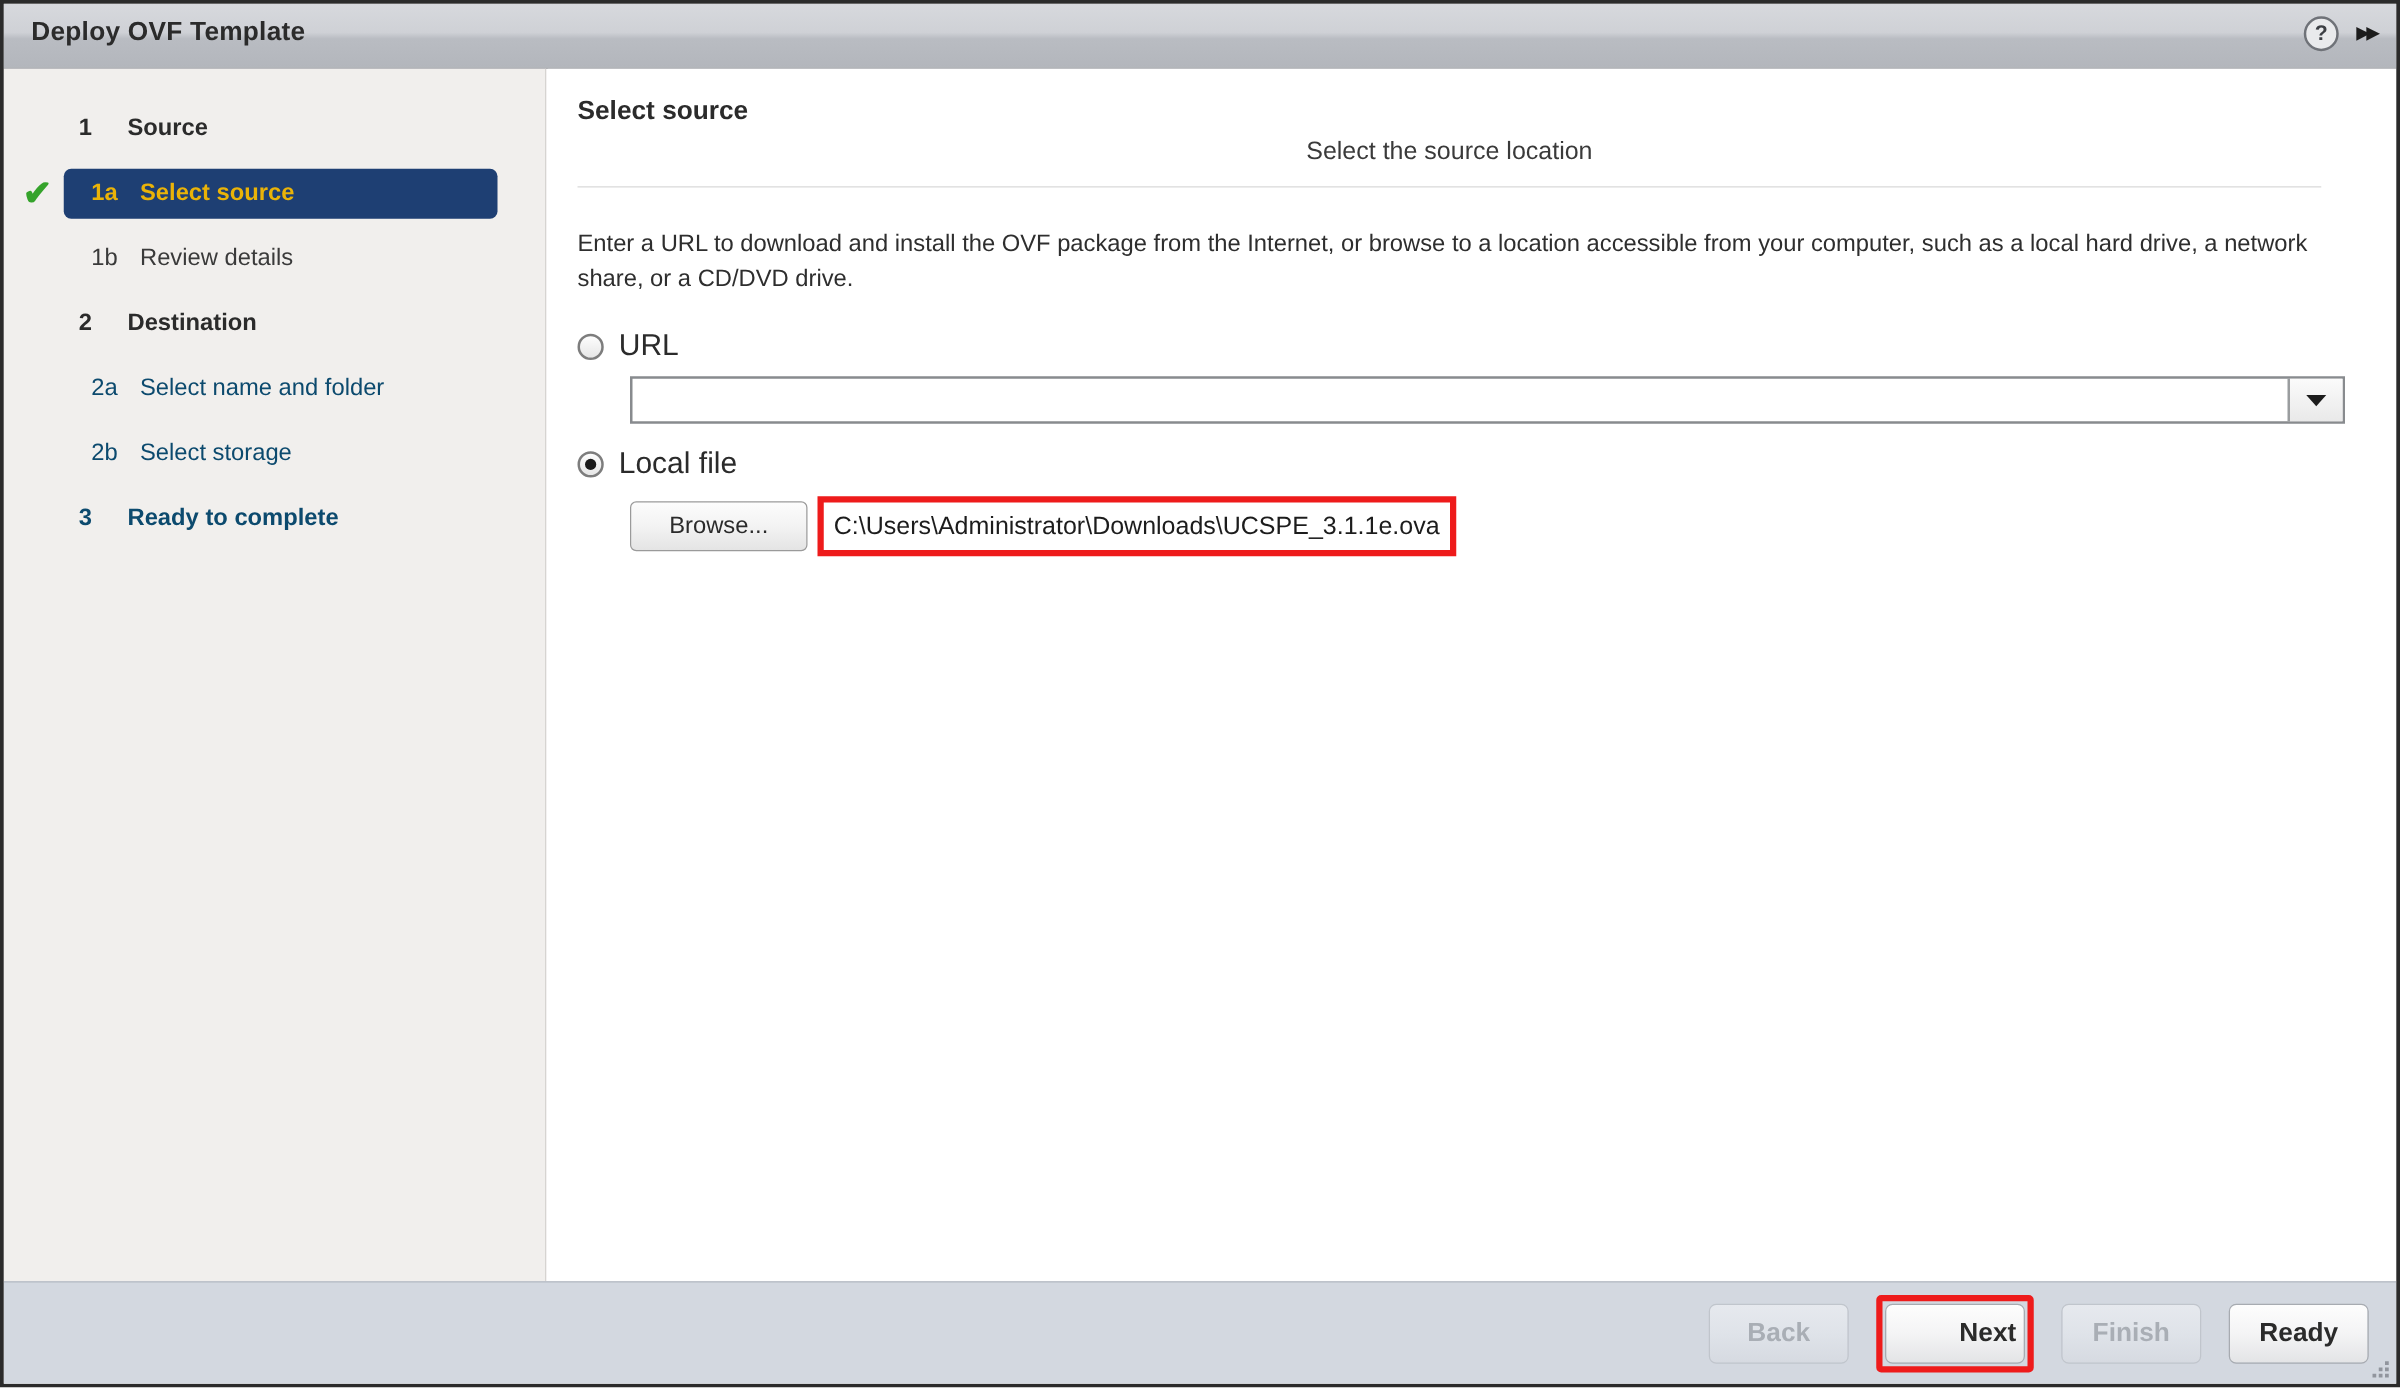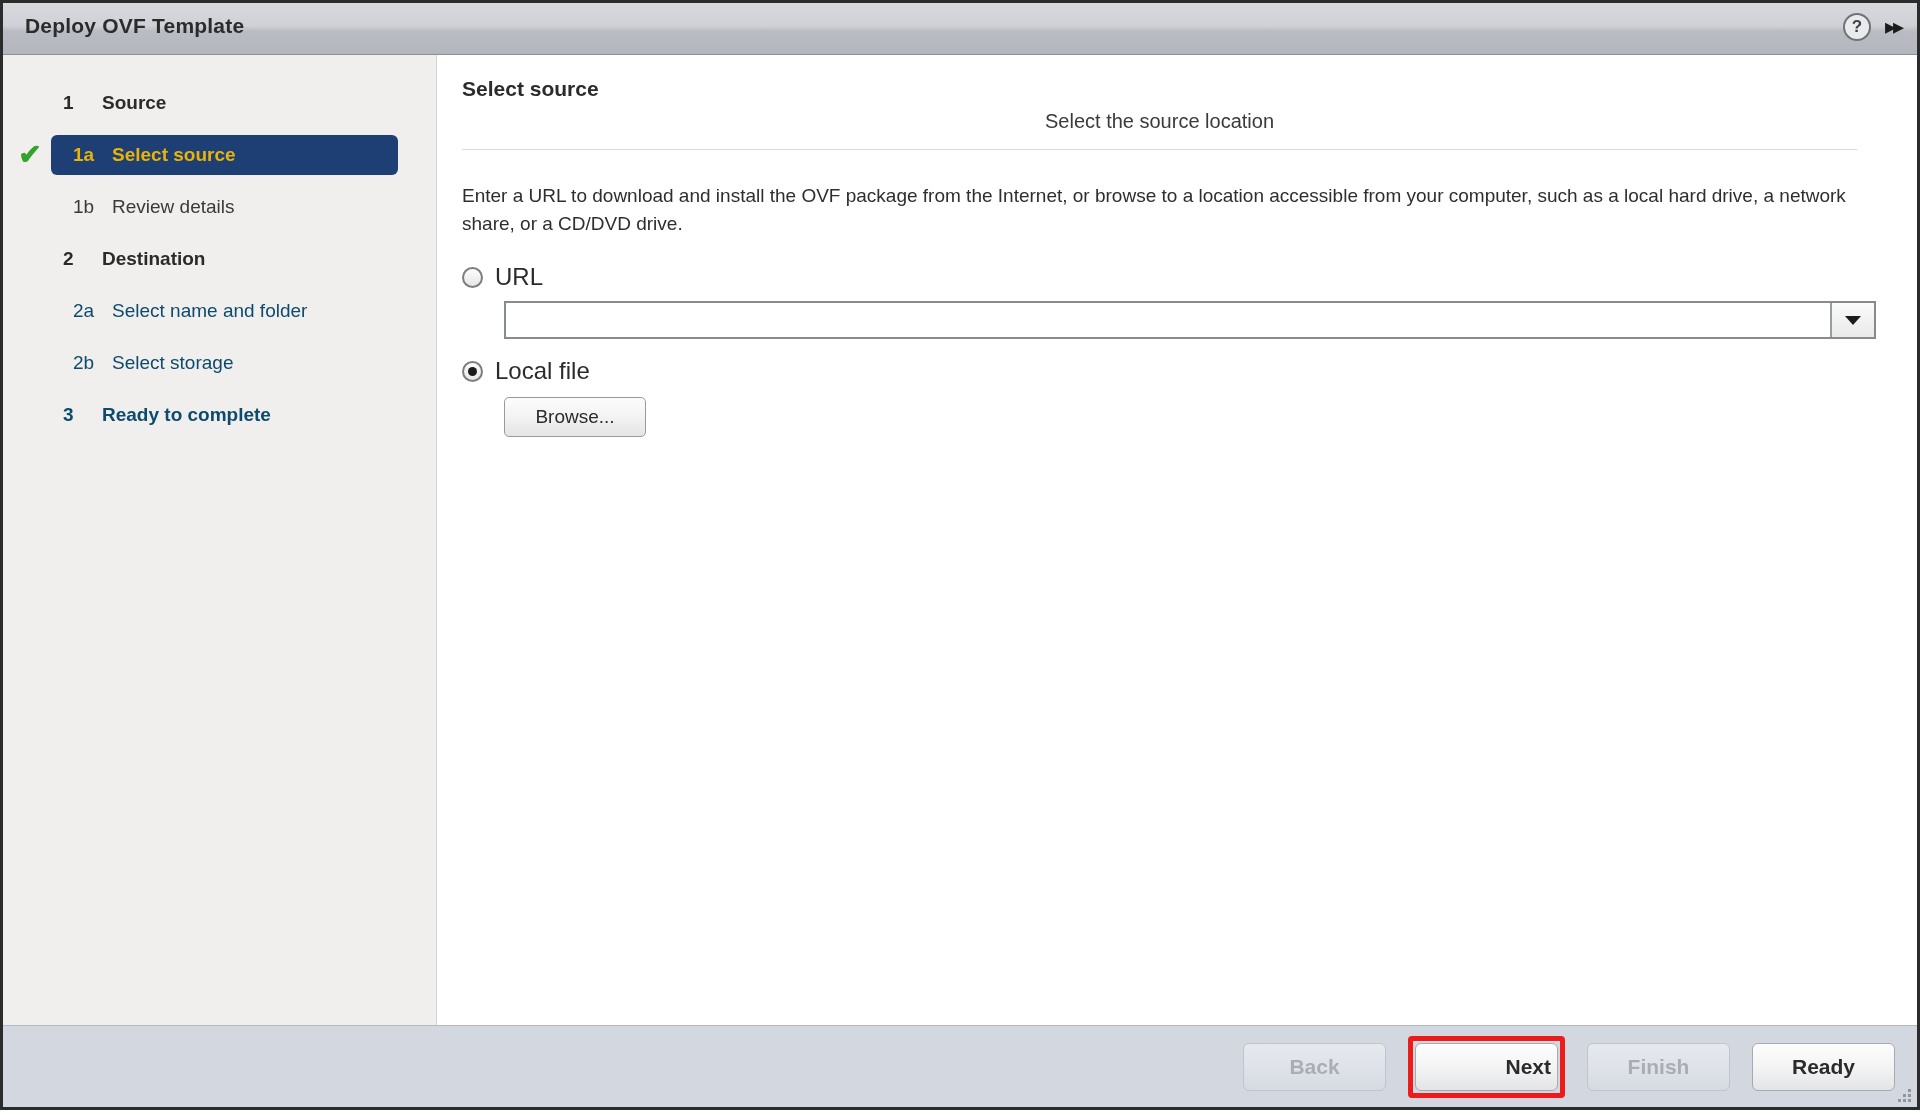--- a/index.html
+++ b/index.html
@@ -287,21 +287,21 @@
     background: #d3d8e0;
     border-top: 1px solid #b4b9c2;
     box-sizing: border-box;
     display: flex;
     align-items: center;
     justify-content: flex-end;
     padding-right: 22px;
     gap: 0;
   }
   .btn {
-    width: 143px;
+    width: 112px;
     height: 48px;
     margin-left: 22px;
     border: 1px solid #a7abb1;
     border-radius: 6px;
     font-family: "Liberation Sans", sans-serif;
     font-size: 21px;
     font-weight: bold;
     background: linear-gradient(to bottom, #fdfdfd 0%, #f4f4f5 50%, #e3e4e6 100%);
     color: #2b2b2b;
     cursor: pointer;
@@ -423,20 +423,23 @@
       </span>
     </div>
 
     <div class="option-row">
       <span class="radio checked"></span>
       <span class="option-label">Local file</span>
     </div>
 
     <div class="local-row">
       <button class="browse-button">Browse...</button>
+      <div class="path-highlight">
+        <span class="path-text">C:\Users\Administrator\Downloads\UCSPE_3.1.1e.ova</span>
+      </div>
     </div>
   </div>
 
   <div class="footer">
     <button class="btn disabled">Back</button>
     <span class="btn-highlight-wrap">
       <button class="btn">Next</button>
     </span>
     <button class="btn disabled">Finish</button>
     <button class="btn">Ready</button>

